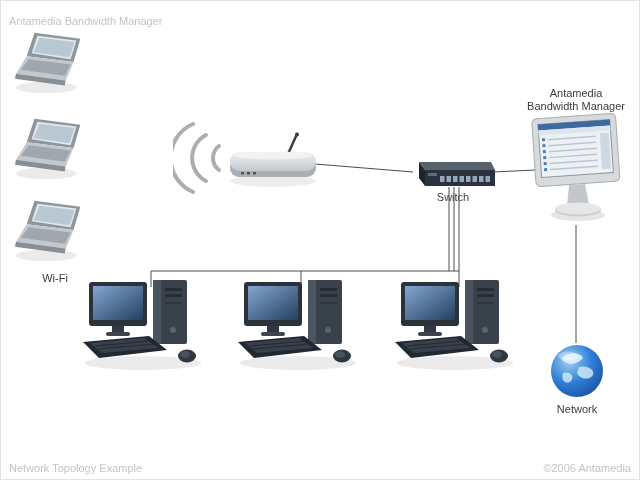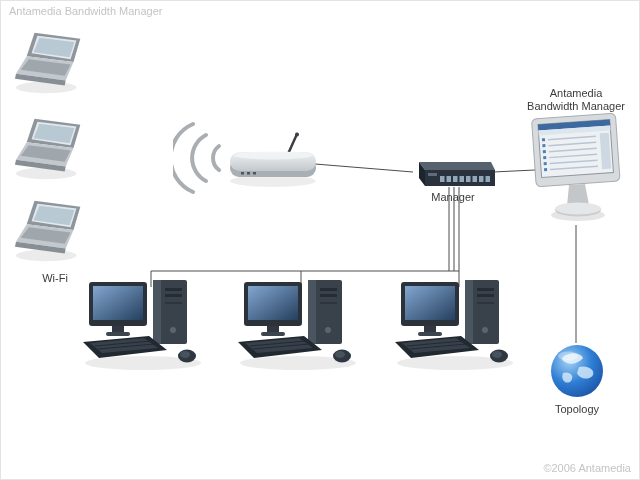--- a/index.html
+++ b/index.html
@@ -50,21 +50,21 @@
       <line x1="453" y1="186" x2="453" y2="270"></line>
       <line x1="458" y1="186" x2="458" y2="270"></line>
       <line x1="150" y1="270" x2="458" y2="270"></line>
       <line x1="150" y1="270" x2="150" y2="286"></line>
       <line x1="300" y1="270" x2="300" y2="286"></line>
       <line x1="458" y1="270" x2="458" y2="286"></line>
       <line x1="575" y1="224" x2="575" y2="342"></line>
     </g>
   </svg>
 
-  <div class="abs muted" style="left:8px;top:4px;">Antamedia Bandwidth Manager</div>
+  <div class="abs muted" style="left:8px;top:14px;">Antamedia Bandwidth Manager</div>
 
   <div class="device" style="left:14px;top:30px;width:78px;height:66px;">
     <svg viewBox="0 0 80 66">
       <ellipse cx="32" cy="57" rx="31" ry="6" fill="#000" opacity="0.08"></ellipse>
       <polygon points="20,1 67,7 60,31 12,25" fill="#8e969c"></polygon>
       <polygon points="23,4 63,9 57,28 17,22" fill="#e2e9ee"></polygon>
       <polygon points="25,6 61,10.5 56,26 19,21" fill="#b9c9d4"></polygon>
       <polygon points="12,25 60,31 52,50 1,43" fill="#c2c8cd"></polygon>
       <polygon points="14,28 57,33.5 51,45 6,39" fill="#9fa7ad"></polygon>
       <polygon points="1,43 52,50 51,55 0,48" fill="#878f95"></polygon>
@@ -129,21 +129,21 @@
         <rect x="35.5" y="17" width="4.5" height="6"></rect>
         <rect x="42" y="17" width="4.5" height="6"></rect>
         <rect x="48.5" y="17" width="4.5" height="6"></rect>
         <rect x="55" y="17" width="4.5" height="6"></rect>
         <rect x="61.5" y="17" width="4.5" height="6"></rect>
         <rect x="68" y="17" width="4.5" height="6"></rect>
         <rect x="74.5" y="17" width="4.5" height="6"></rect>
       </g>
     </svg>
   </div>
-  <div class="label" style="left:412px;top:190px;width:80px;">Manager</div>
+  <div class="label" style="left:412px;top:190px;width:80px;">Switch</div>
 
   <div class="label" style="left:500px;top:86px;width:150px;">
     <div>Antamedia</div>
     <div>Bandwidth Manager</div>
   </div>
   <div class="device" style="left:528px;top:112px;width:94px;height:112px;">
     <svg viewBox="0 0 94 112">
       <ellipse cx="49" cy="102" rx="27" ry="6" fill="#000" opacity="0.1"></ellipse>
       <g transform="rotate(-4 47 40)">
         <rect x="5" y="3" width="84" height="68" rx="5" fill="#d8dbde" stroke="#a7adb2" stroke-width="1"></rect>
@@ -240,17 +240,18 @@
 
   <div class="device" style="left:548px;top:342px;width:56px;height:56px;">
     <svg viewBox="0 0 56 56">
       <circle cx="28" cy="28" r="26" fill="url(#g-globe)"></circle>
       <path d="M14,14 C20,9 31,9 34,15 C30,20 22,22 18,20 C14,18 12,17 14,14 Z" fill="#e3f1fc" opacity="0.9"></path>
       <path d="M30,24 C38,22 46,26 44,32 C40,38 30,36 28,30 Z" fill="#cfe6f8" opacity="0.85"></path>
       <path d="M14,30 C20,28 26,32 22,38 C18,42 11,38 14,30 Z" fill="#d8ebfa" opacity="0.8"></path>
       <ellipse cx="19" cy="13" rx="10" ry="4.5" fill="#ffffff" opacity="0.35"></ellipse>
     </svg>
   </div>
-  <div class="label" style="left:536px;top:402px;width:80px;">Topology</div>
-
+  <div class="label" style="left:536px;top:402px;width:80px;">Network</div>
+
+  <div class="abs muted" style="left:8px;top:461px;">Network Topology Example</div>
   <div class="abs muted" style="right:8px;top:461px;">©2006 Antamedia</div>
 
 </div>
 
 </body></html>

